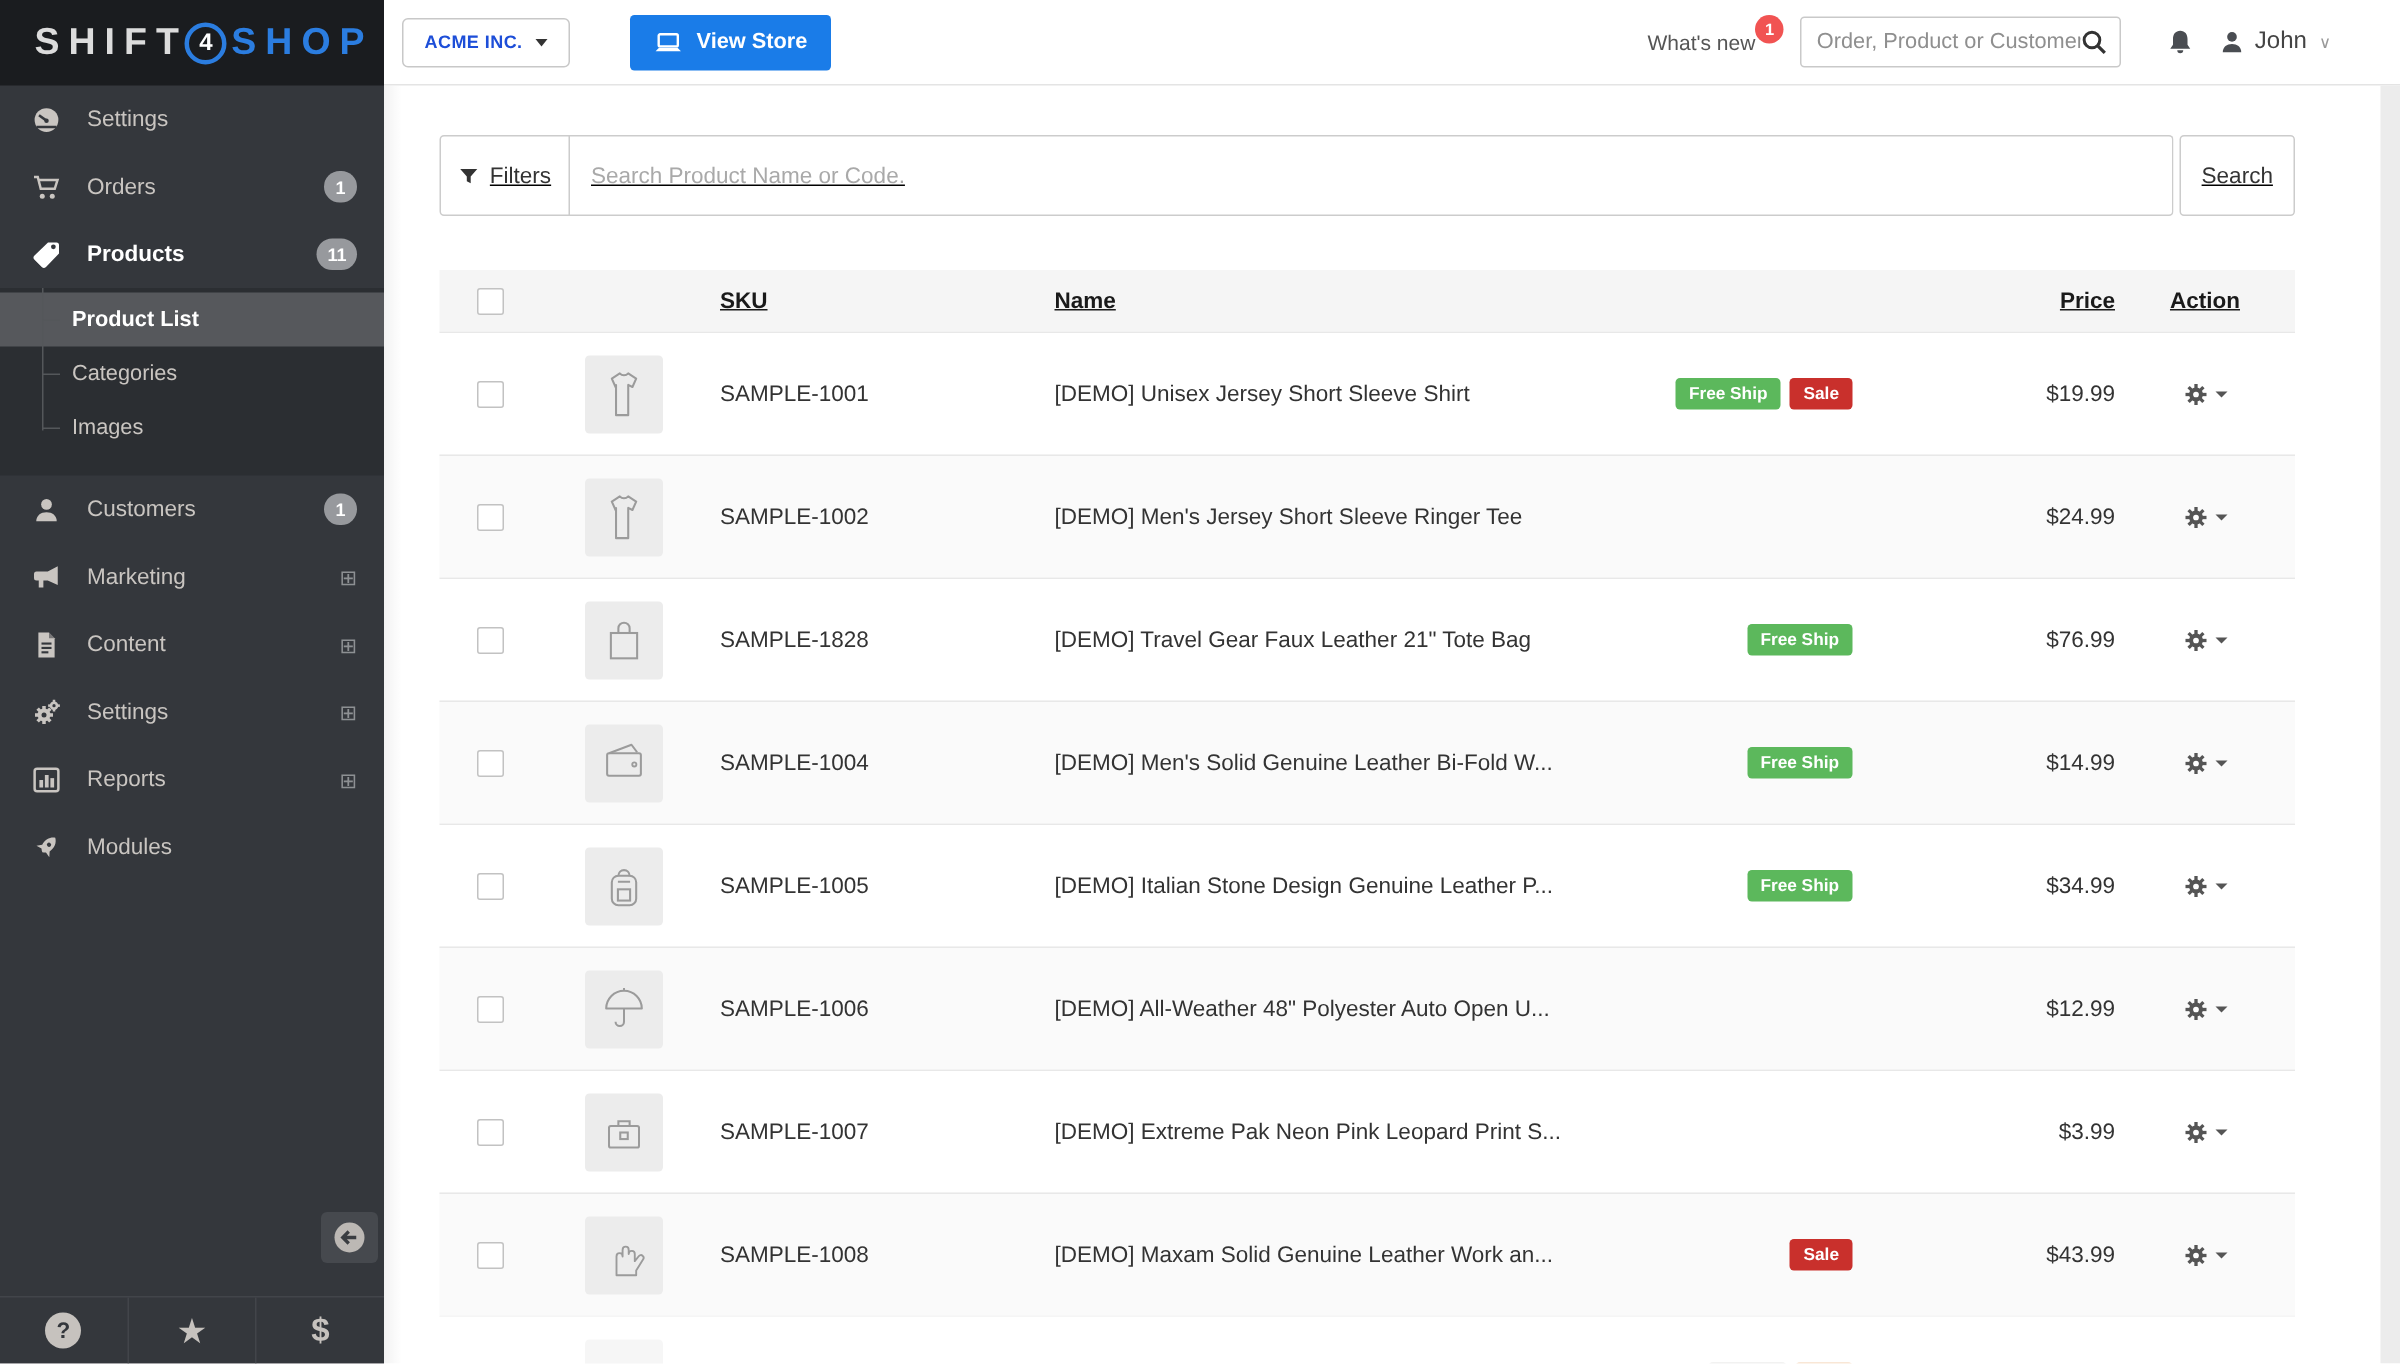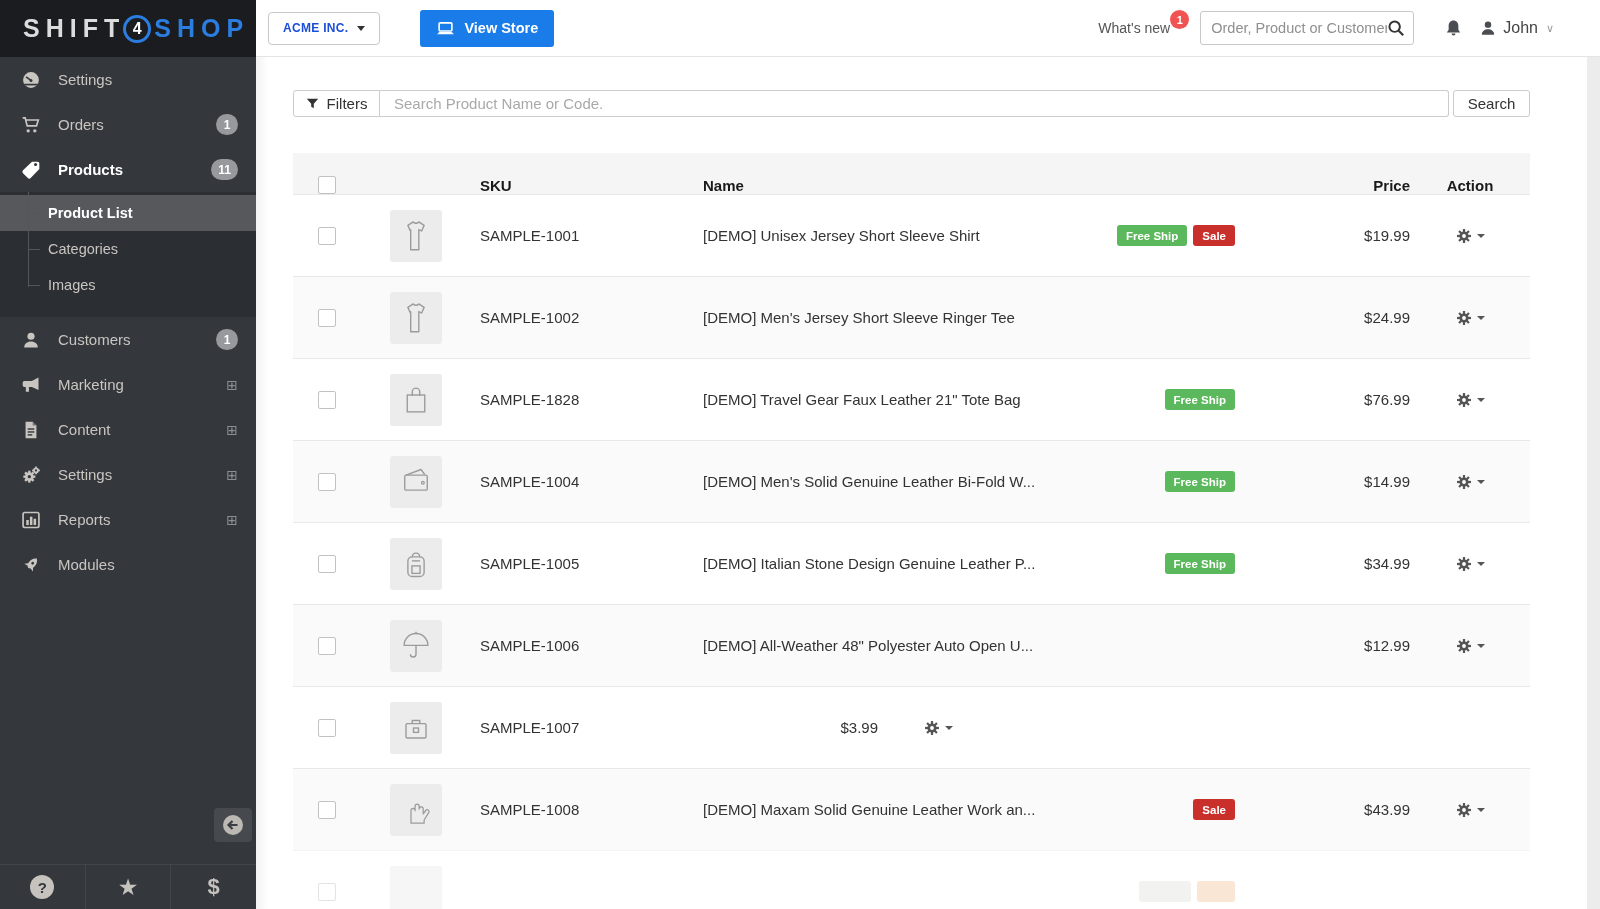--- a/index.html
+++ b/index.html
@@ -60,31 +60,31 @@
   .user-name { font-size:16px; color:#444; }
   .chev { color:#999; font-size:11px; margin-left:2px; }
 
   
   .main { position:absolute; left:256px; top:57px; right:0; bottom:0; background:#fff; }
   .main::before { content:''; position:absolute; left:0; top:0; bottom:0; width:12px;
                   background:linear-gradient(to right, rgba(0,0,0,.05), rgba(0,0,0,0)); z-index:2; }
   .scroll-strip { position:absolute; right:0; top:0; bottom:0; width:13px; background:#ececec; }
 
   .content { position:absolute; left:37px; top:33px; width:1237px; }
-  .filter-bar { display:flex; height:27px; }
+  .filter-bar { display:flex; height:54px;text-decoration:underline; }
   .filters-btn { width:87px; border:1px solid #ccc; background:#fff; display:flex; align-items:center; justify-content:center;
                  gap:8px; font-size:15px; color:#333; cursor:pointer; border-radius:3px 0 0 3px; font-family:inherit; }
   .search-input { flex:1; border:1px solid #ccc; border-left:none; padding:0 14px; font-size:15px; color:#4d7c0f; outline:none;
                   font-family:inherit; border-radius:0 3px 3px 0; }
   .search-input::placeholder { color:#a9a9a9; }
   .search-btn { width:77px; margin-left:4px; border:1px solid #ccc; background:#fff; font-size:15px; color:#333; border-radius:3px;
                 cursor:pointer; font-family:inherit; }
 
   .table { margin-top:36px; }
-  .thead { display:flex; align-items:flex-end; height:41px; background:#f5f5f5; font-weight:700; font-size:15px; color:#1a1a1a; }
+  .thead { display:flex; align-items:center; height:41px; background:#f5f5f5; font-weight:700; font-size:15px; color:#1a1a1a;text-decoration:underline; }
   .trow { display:flex; align-items:center; height:82px; border-top:1px solid #e8e8e8; font-size:15px; color:#333; background:#fff; }
   .trow.even { background:#fafafa; }
   .trow.partial { opacity:.45; }
 
   .c-check { width:70px; padding-left:25px; flex:none; }
   .checkbox { width:18px; height:18px; background:#fff; border:1px solid #c2c2c2; border-radius:2px; cursor:pointer; }
   .c-thumb { width:92px; padding-left:27px; flex:none; }
   .thumb { width:52px; height:52px; background:#ececec; border-radius:3px; display:flex; align-items:center; justify-content:center; }
   .thumb svg { width:40px; height:40px; color:#9b9b9b; }
   .c-sku { width:248px; padding-left:25px; flex:none; }
@@ -559,20 +559,24 @@
               <div class="checkbox"></div>
             </div>
             <div class="c-thumb">
               <div class="thumb">
                 <svg>
                   <use href="#thumb-briefcase"></use>
                 </svg>
               </div>
             </div>
             <div class="c-sku">SAMPLE-1007</div>
+            <div class="c-name">
+              <span class="pname">[DEMO] Extreme Pak Neon Pink Leopard Print S...</span>
+              <div class="badges"></div>
+            </div>
             <div class="c-price">$3.99</div>
             <div class="c-action">
               <span class="gear-wrap">
                 <svg width="16" height="16">
                   <use href="#icon-gear-sm"></use>
                 </svg>
                 <span class="caret-sm"></span>
               </span>
             </div>
           </div>

